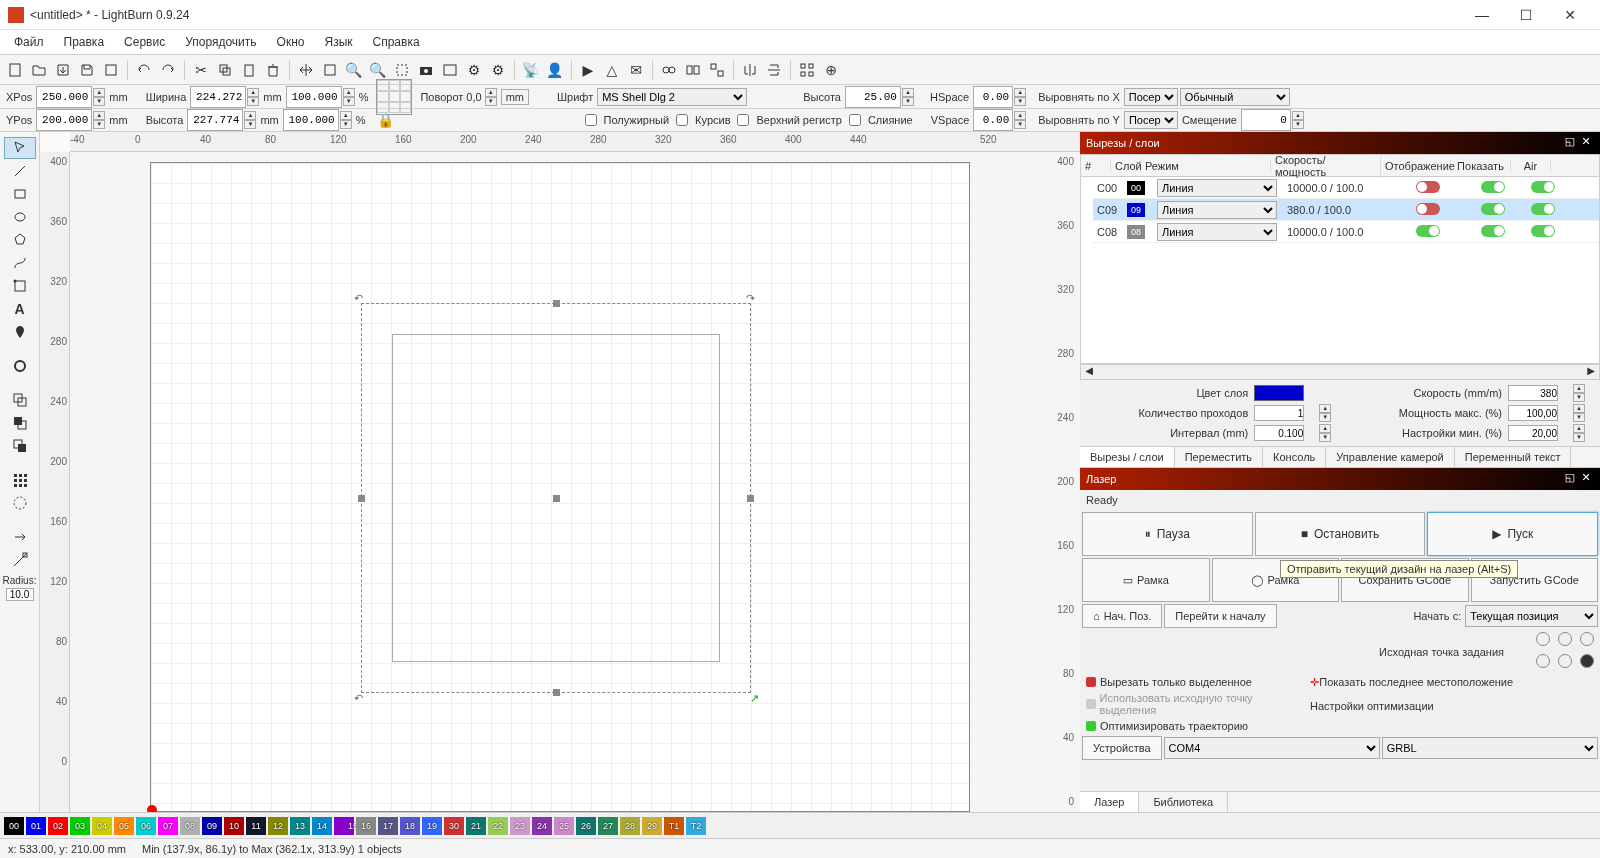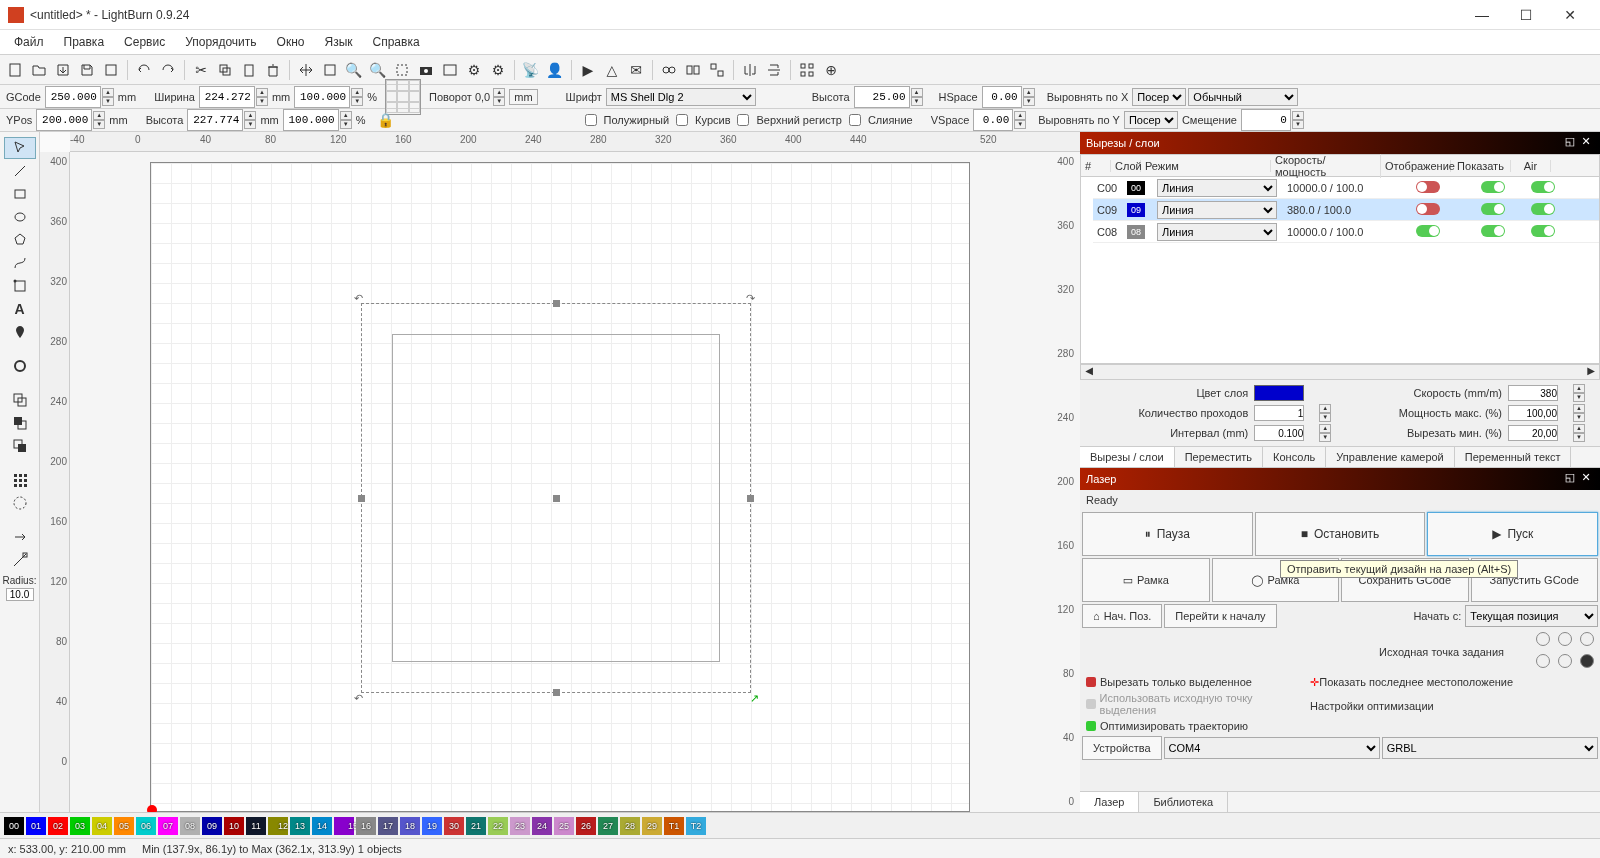--- a/index.html
+++ b/index.html
@@ -284,21 +284,21 @@
         <rect x="2" y="2" width="4" height="4" fill="none" stroke="#333"></rect>
         <rect x="10" y="2" width="4" height="4" fill="none" stroke="#333"></rect>
         <rect x="2" y="10" width="4" height="4" fill="none" stroke="#333"></rect>
         <rect x="10" y="10" width="4" height="4" fill="none" stroke="#333"></rect>
       </svg>
     </div>
   <div class="tbtn">⊕</div>
 </div>
 
 <div class="toolbar-row toolbar2">
-  <span class="tlabel">GCode</span>
+  <span class="tlabel">XPos</span>
   <input class="tinput small" value="250.000" style="">
   <div class="spinner">
       <span>▲</span>
       <span>▼</span>
     </div>
   <span class="tlabel">mm</span>
   <span style="width:10px"></span>
   <span class="tlabel">Ширина</span>
   <input class="tinput small" value="224.272" style="">
   <div class="spinner">
@@ -647,21 +647,21 @@
         <div class="spinner">
           <span>▲</span>
           <span>▼</span>
         </div>
       <div class="lbl">Интервал (mm)</div>
       <input value="0.100" style="">
         <div class="spinner">
           <span>▲</span>
           <span>▼</span>
         </div>
-      <div class="lbl">Вырезать мин. (%)</div>
+      <div class="lbl">Настройки мин. (%)</div>
       <input value="20,00" style="">
         <div class="spinner">
           <span>▲</span>
           <span>▼</span>
         </div>
     </div>
     <div class="tabs-row">
       <div class="tab active">Вырезы / слои</div>
       <div class="tab">Переместить</div>
       <div class="tab">Консоль</div>
@@ -772,35 +772,35 @@
     <div class="pcolor" style="background: rgb(255, 0, 0);">02</div>
     <div class="pcolor" style="background: rgb(0, 204, 0);">03</div>
     <div class="pcolor" style="background: rgb(204, 204, 0);">04</div>
     <div class="pcolor" style="background: rgb(255, 136, 0);">05</div>
     <div class="pcolor" style="background: rgb(0, 204, 204);">06</div>
     <div class="pcolor" style="background: rgb(255, 0, 255);">07</div>
     <div class="pcolor" style="background: rgb(176, 176, 176);">08</div>
     <div class="pcolor" style="background: rgb(0, 0, 170);">09</div>
     <div class="pcolor" style="background: rgb(170, 0, 0);">10</div>
     <div class="pcolor" style="background: #0f172a;">11</div>
-    <div class="pcolor" style="background: rgb(136, 136, 0); text-align: right;">12</div>
+    <div class="pcolor" style="background: rgb(136, 136, 0);">12</div>
     <div class="pcolor" style="background: rgb(0, 136, 136);">13</div>
     <div class="pcolor" style="background: rgb(0, 136, 204);">14</div>
     <div class="pcolor" style="background: rgb(136, 0, 204); padding-left: 14px;">15</div>
     <div class="pcolor" style="background: rgb(136, 136, 136);">16</div>
     <div class="pcolor" style="background: rgb(85, 85, 136);">17</div>
     <div class="pcolor" style="background: rgb(85, 85, 204);">18</div>
     <div class="pcolor" style="background: rgb(51, 102, 255);">19</div>
     <div class="pcolor" style="background: rgb(204, 51, 51);">30</div>
     <div class="pcolor" style="background: #0f766e;">21</div>
     <div class="pcolor" style="background: rgb(153, 204, 85);">22</div>
     <div class="pcolor" style="background: rgb(204, 153, 204);">23</div>
     <div class="pcolor" style="background: rgb(136, 51, 170);">24</div>
     <div class="pcolor" style="background: rgb(204, 136, 204);">25</div>
-    <div class="pcolor" style="background: #b91c1c;">26</div>
+    <div class="pcolor" style="background: #0f766e;">26</div>
     <div class="pcolor" style="background: rgb(34, 136, 85);">27</div>
     <div class="pcolor" style="background: rgb(170, 170, 51);">28</div>
     <div class="pcolor" style="background: rgb(204, 170, 51);">29</div>
     <div class="pcolor" style="background: rgb(204, 85, 0);">T1</div>
     <div class="pcolor" style="background: rgb(51, 170, 221);">T2</div>
   </div>
 
 <div class="statusbar">
   <span>x: 533.00, y: 210.00 mm</span>
   <span>Min (137.9x, 86.1y) to Max (362.1x, 313.9y)  1 objects</span>

